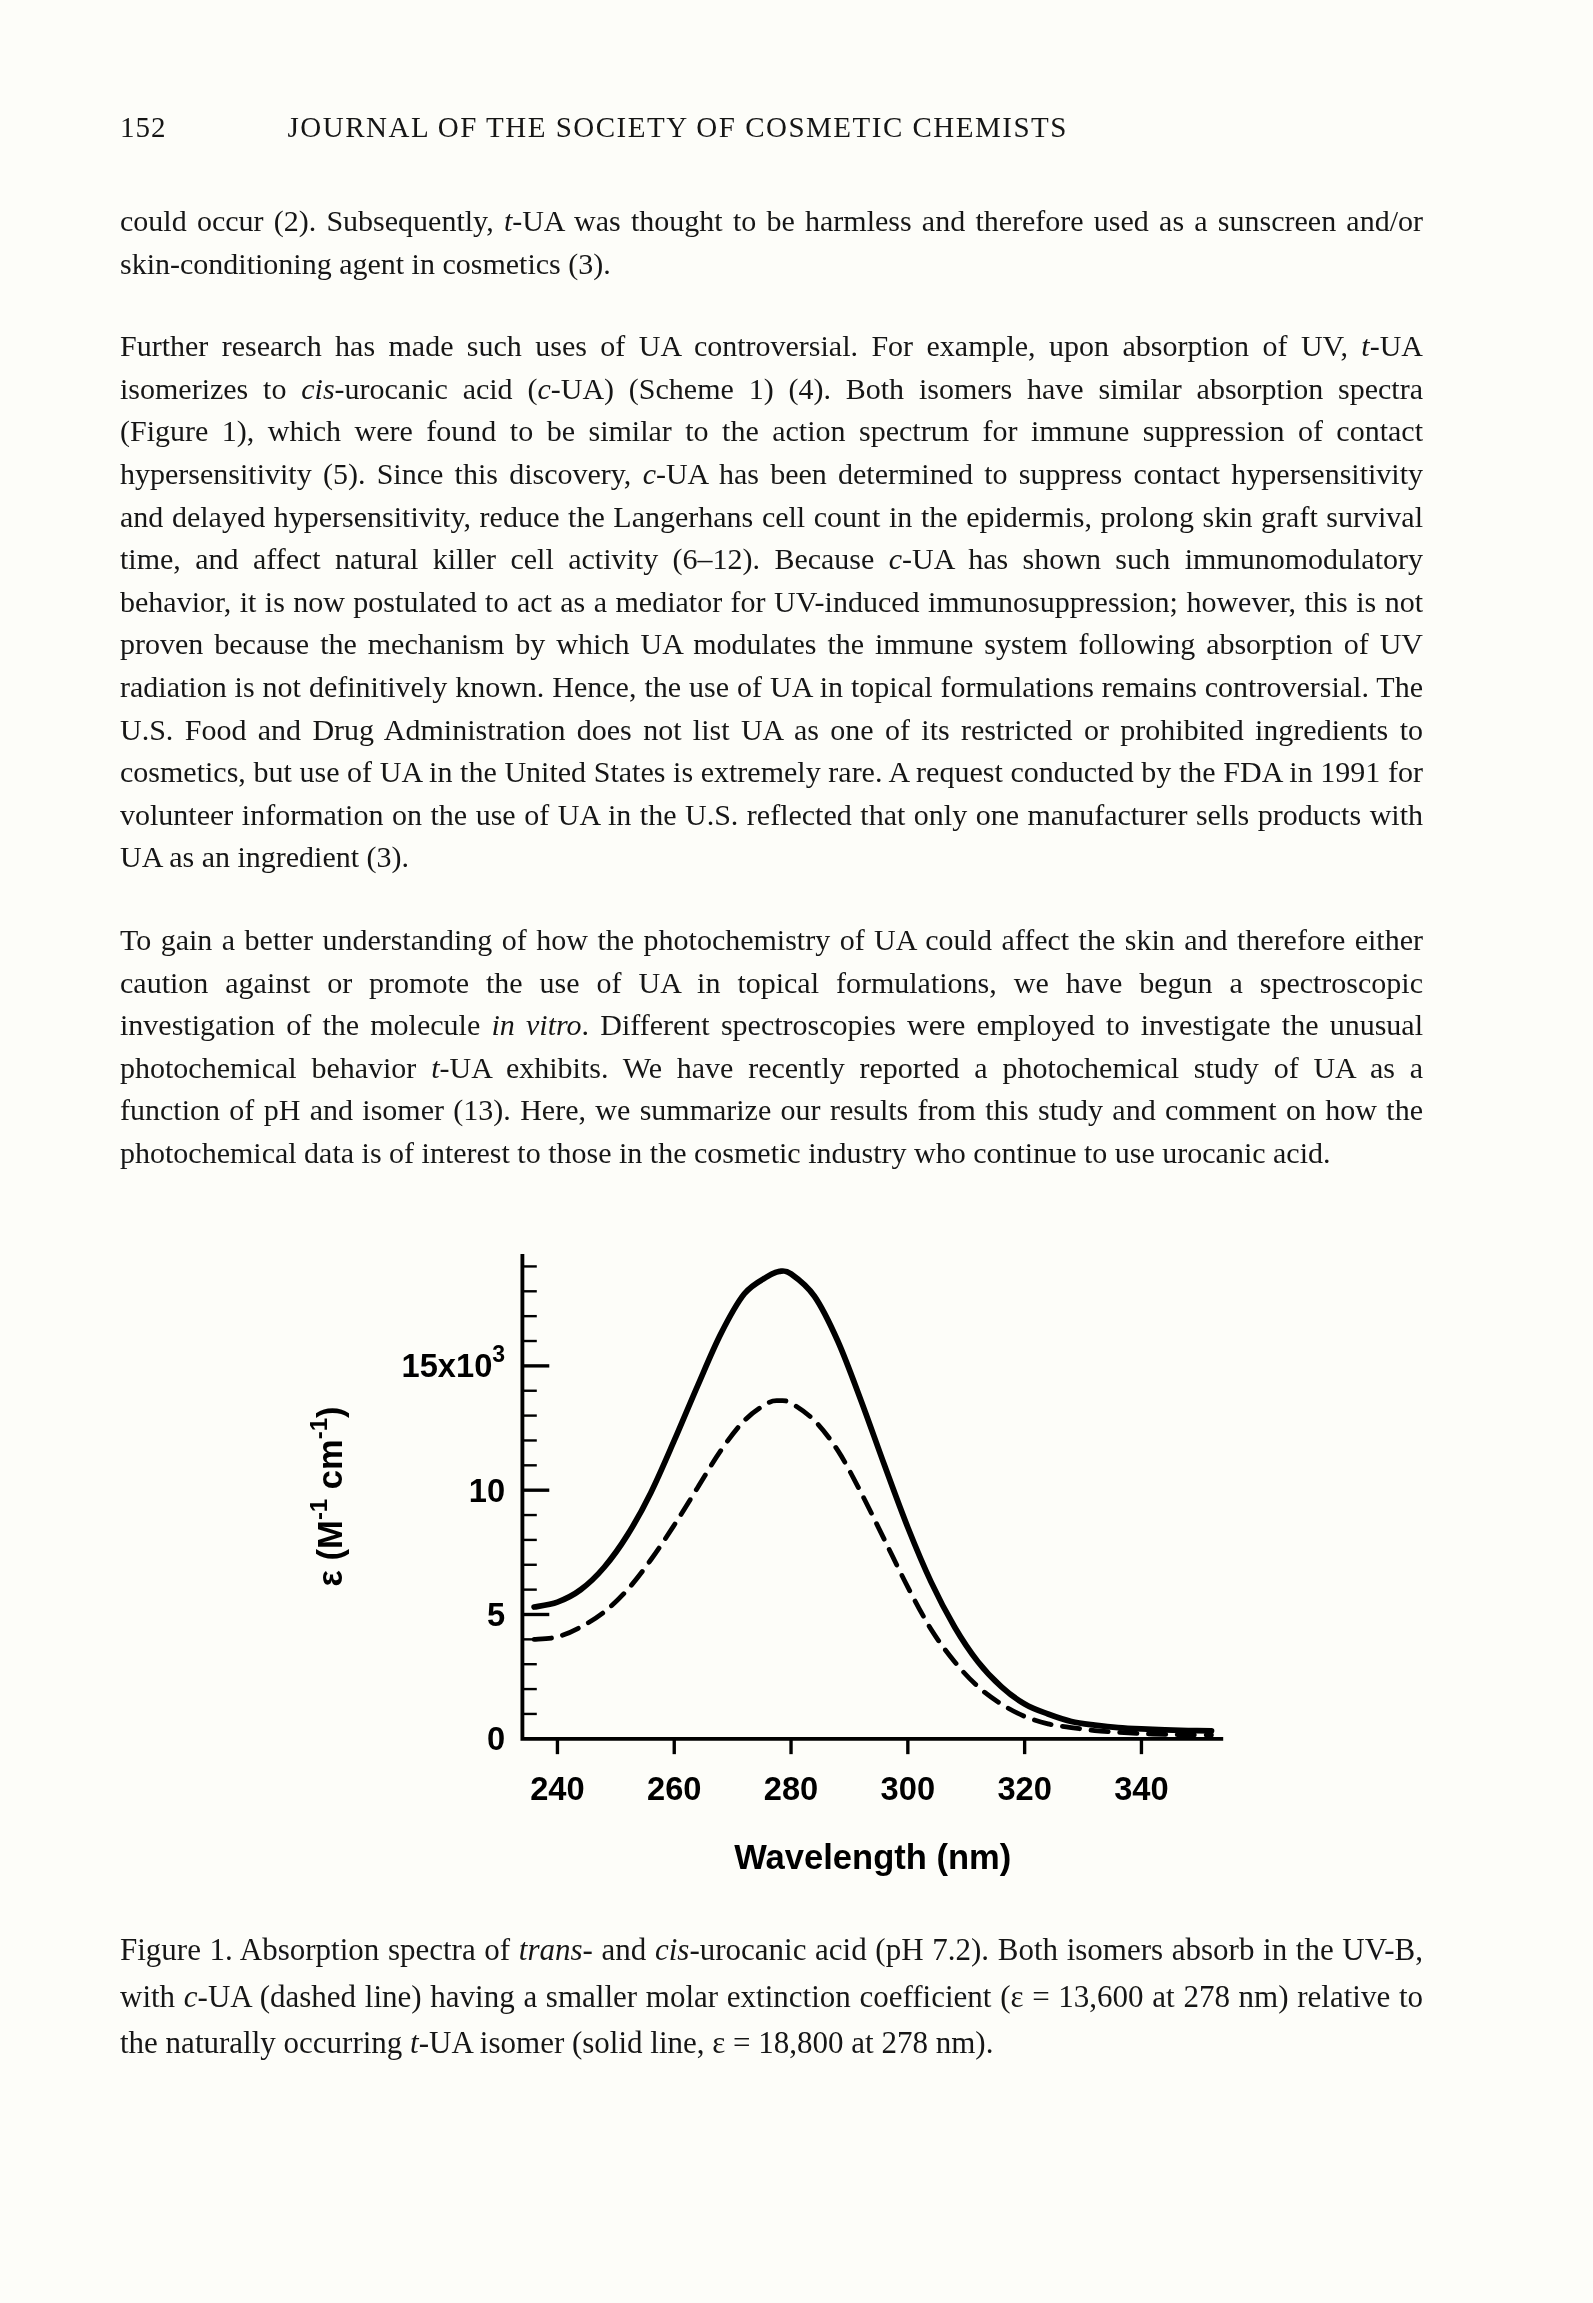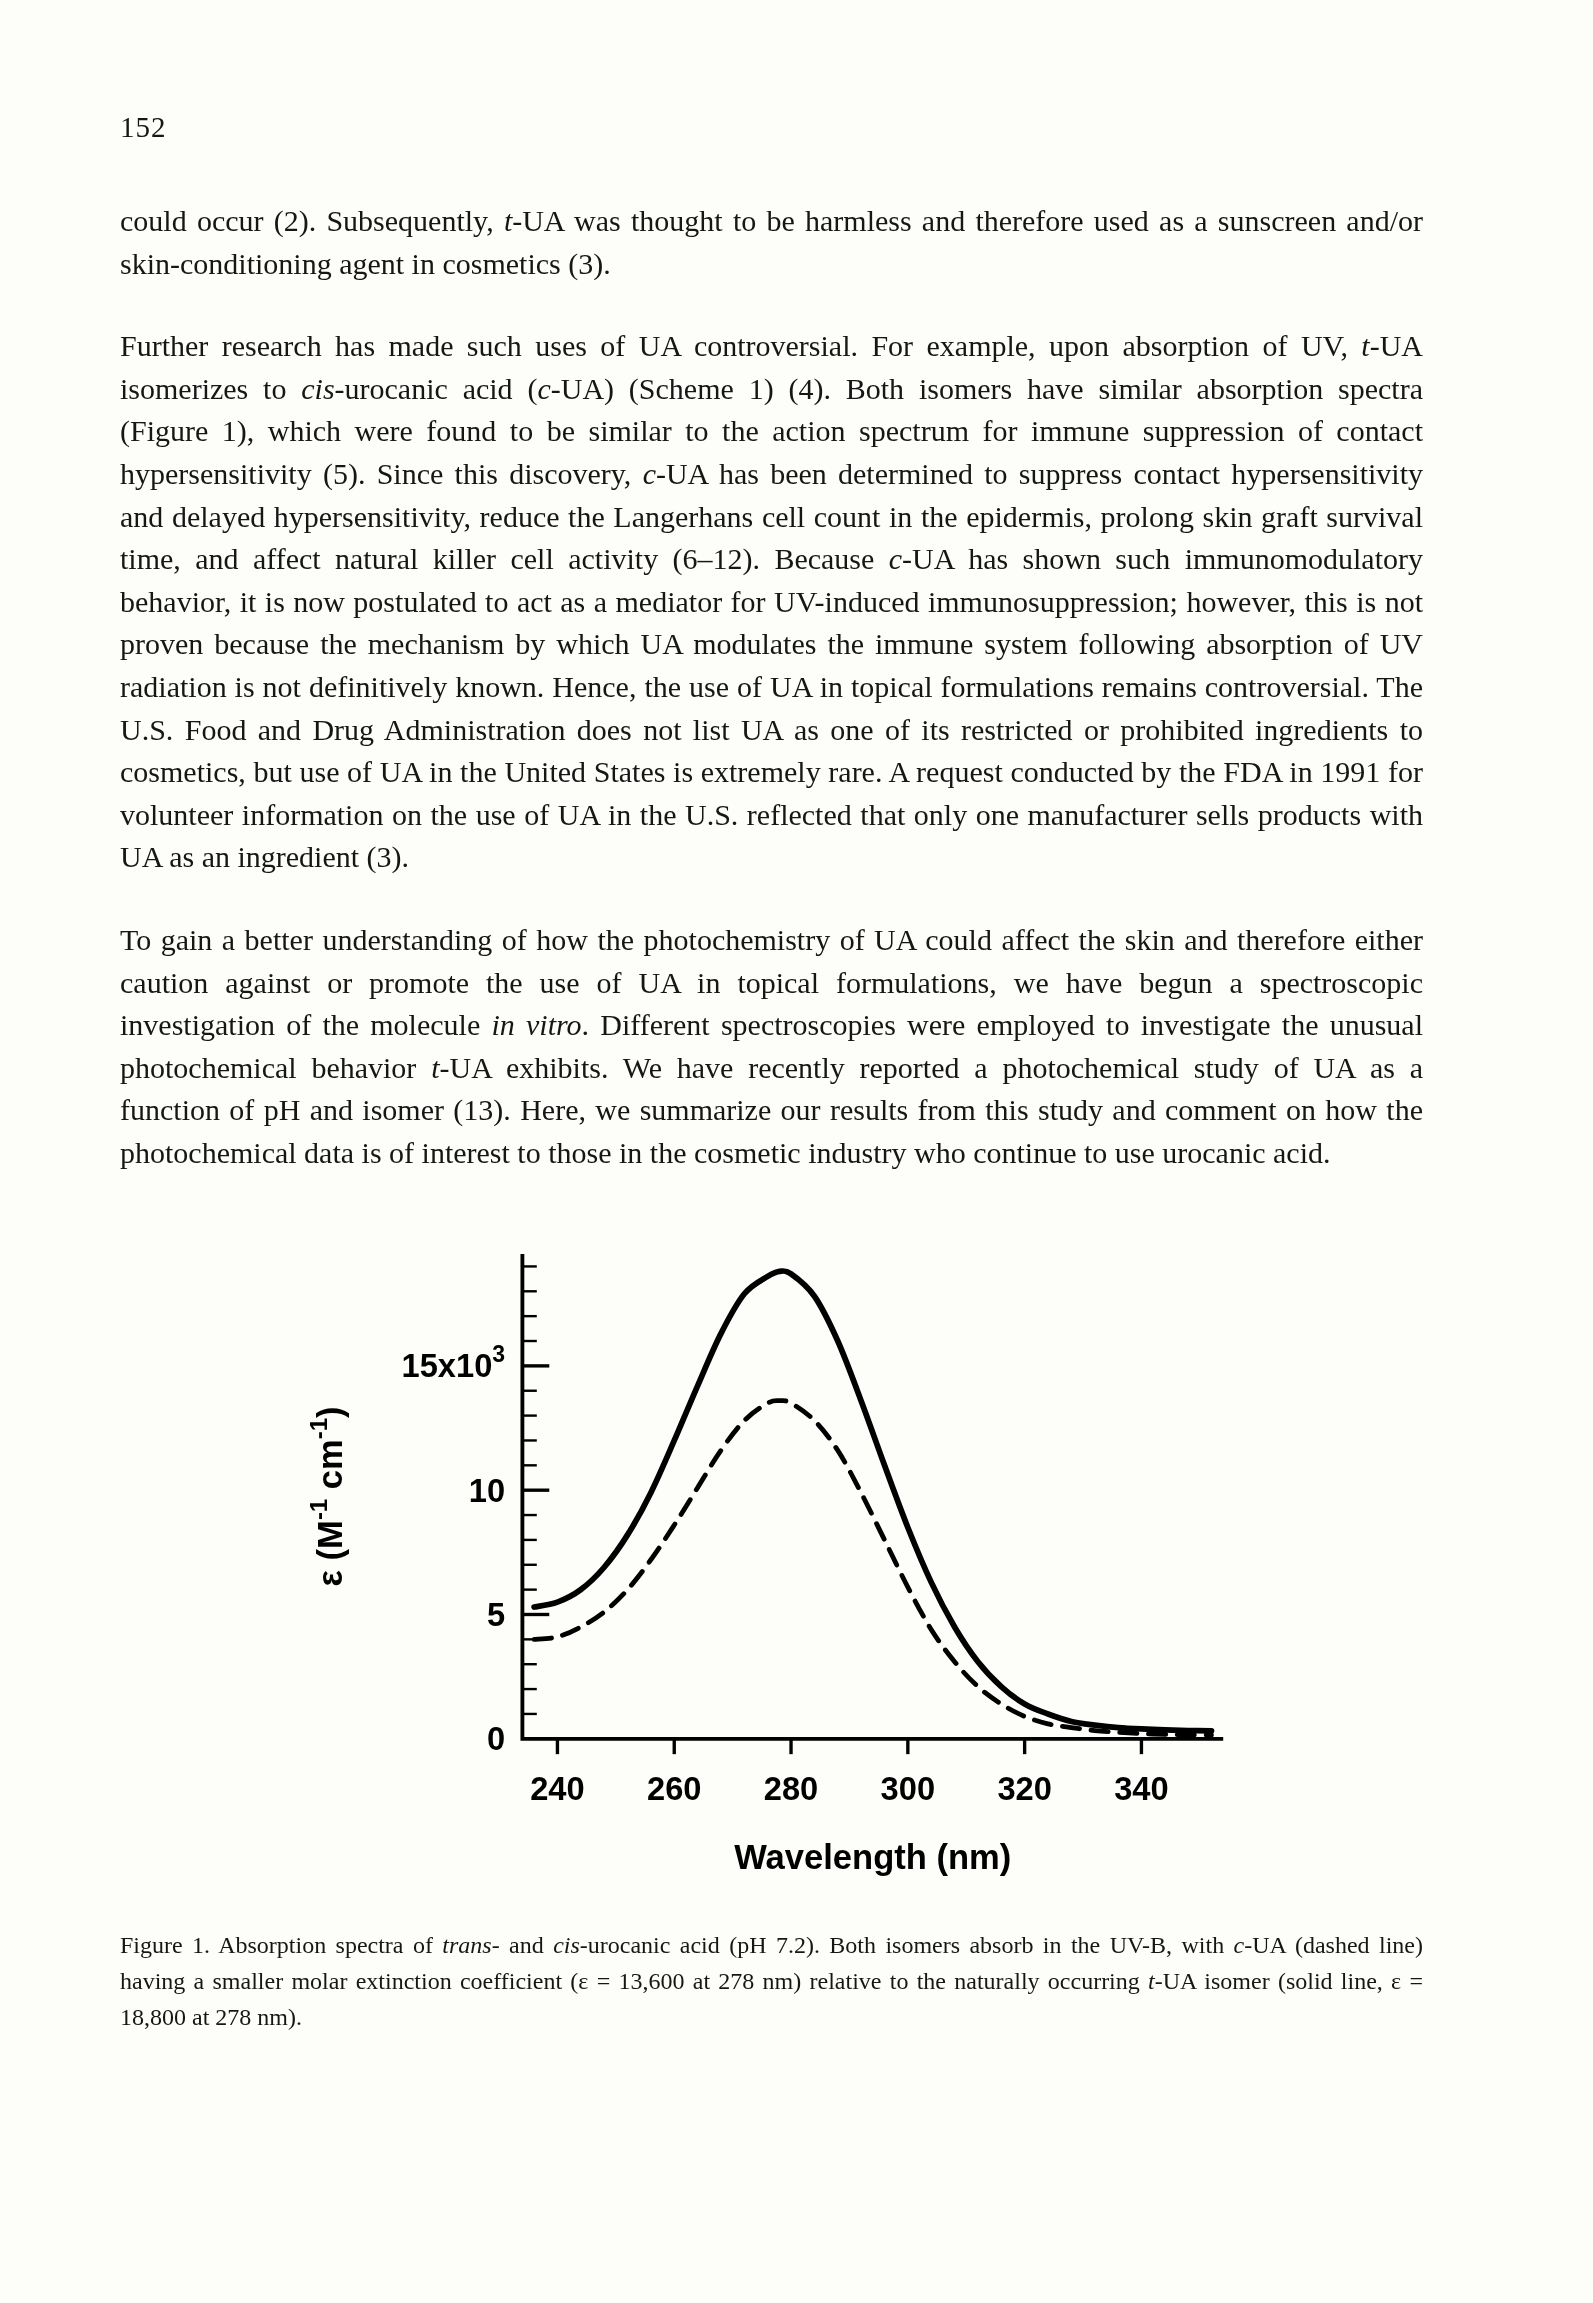--- a/index.html
+++ b/index.html
@@ -12,29 +12,30 @@
   .hdr{display:flex;align-items:baseline;font-size:29px;margin-bottom:56px;}
   .hdr .pgnum{letter-spacing:1px;}
   .hdr .jtitle{margin-left:121px;letter-spacing:1.5px;}
   .body-par{font-size:30px;line-height:1.42;text-align:justify;margin:10px 0 40px 0;}
   .it{font-style:italic;}
   figure{margin:56px 0 0 0;}
   #spectra-svg{display:block;margin:0 auto;}
   #spectra-svg text{font-family:"Liberation Sans", sans-serif;font-weight:700;fill:#000;}
   #spectra-svg .tick{font-size:34px;}
   #spectra-svg .axlabel{font-size:36px;}
-  figcaption{font-size:24px;line-height:1.5;text-align:justify;margin-top:25px;}
+  figcaption{font-size:31px;line-height:1.5;text-align:justify;margin-top:25px;}
 </style>
 </head>
 <body>
 
 <div class="page">
 
   <header class="hdr">
     <span class="pgnum">152</span>
+    <span class="jtitle">JOURNAL OF THE SOCIETY OF COSMETIC CHEMISTS</span>
   </header>
 
   <main>
     <p class="body-par"><span>could occur (2). Subsequently, </span><span class="it">t</span><span>-UA was thought to be harmless and therefore used as a sunscreen and/or skin-conditioning agent in cosmetics (3).</span></p>
     <p class="body-par"><span>Further research has made such uses of UA controversial. For example, upon absorption of UV, </span><span class="it">t</span><span>-UA isomerizes to </span><span class="it">cis</span><span>-urocanic acid (</span><span class="it">c</span><span>-UA) (Scheme 1) (4). Both isomers have similar absorption spectra (Figure 1), which were found to be similar to the action spectrum for immune suppression of contact hypersensitivity (5). Since this discovery, </span><span class="it">c</span><span>-UA has been determined to suppress contact hypersensitivity and delayed hypersensitivity, reduce the Langerhans cell count in the epidermis, prolong skin graft survival time, and affect natural killer cell activity (6–12). Because </span><span class="it">c</span><span>-UA has shown such immunomodulatory behavior, it is now postulated to act as a mediator for UV-induced immunosuppression; however, this is not proven because the mechanism by which UA modulates the immune system following absorption of UV radiation is not definitively known. Hence, the use of UA in topical formulations remains controversial. The U.S. Food and Drug Administration does not list UA as one of its restricted or prohibited ingredients to cosmetics, but use of UA in the United States is extremely rare. A request conducted by the FDA in 1991 for volunteer information on the use of UA in the U.S. reflected that only one manufacturer sells products with UA as an ingredient (3).</span></p>
     <p class="body-par"><span>To gain a better understanding of how the photochemistry of UA could affect the skin and therefore either caution against or promote the use of UA in topical formulations, we have begun a spectroscopic investigation of the molecule </span><span class="it">in vitro</span><span>. Different spectroscopies were employed to investigate the unusual photochemical behavior </span><span class="it">t</span><span>-UA exhibits. We have recently reported a photochemical study of UA as a function of pH and isomer (13). Here, we summarize our results from this study and comment on how the photochemical data is of interest to those in the cosmetic industry who continue to use urocanic acid.</span></p>
 
     <figure>
       <svg id="spectra-svg" viewBox="0 0 1060 700" width="1018" height="672">
           <path d="M 270 25 L 270 530 L 1000 530" fill="none" stroke="#000" stroke-width="4"></path>

